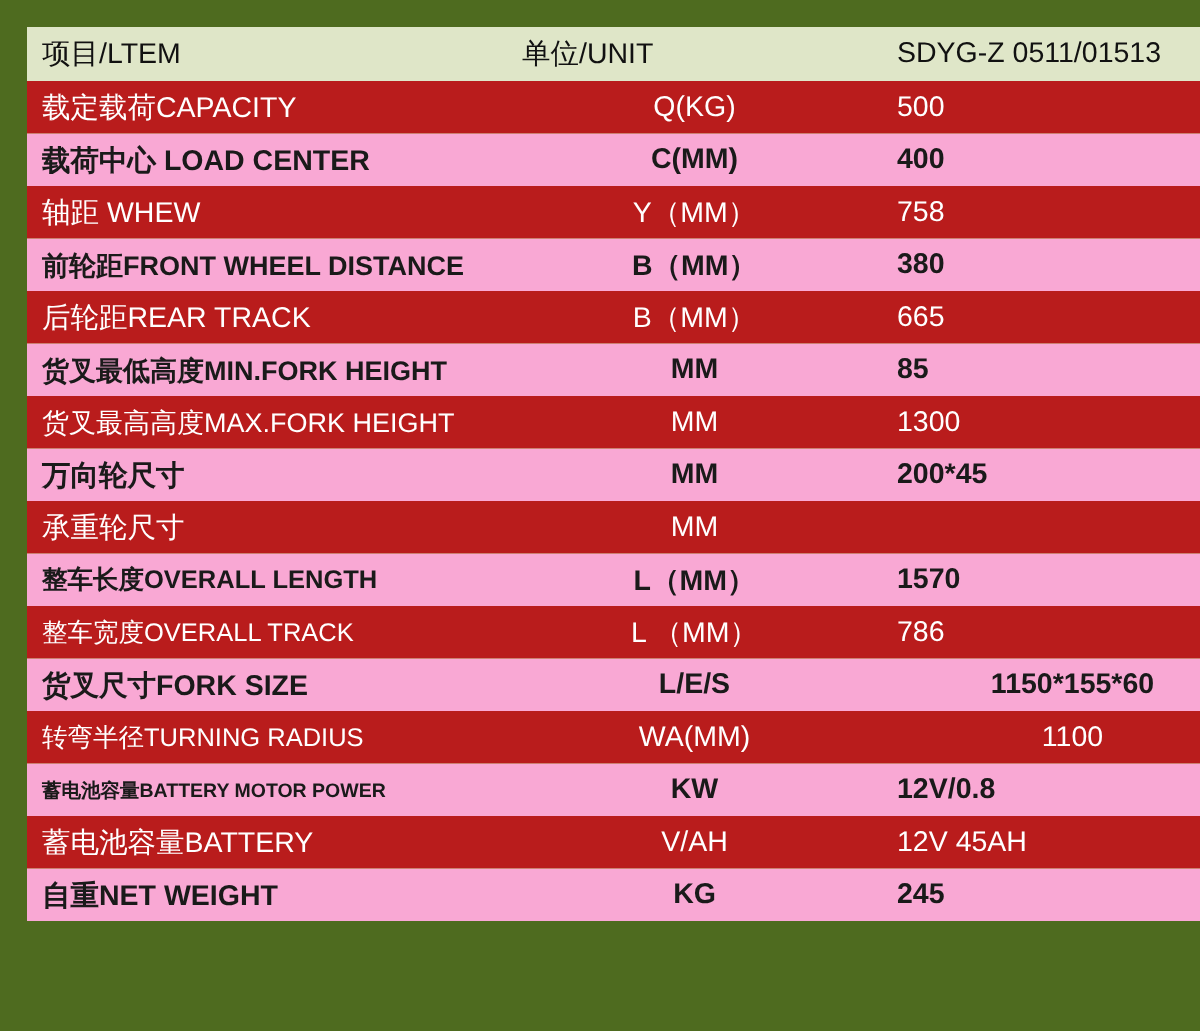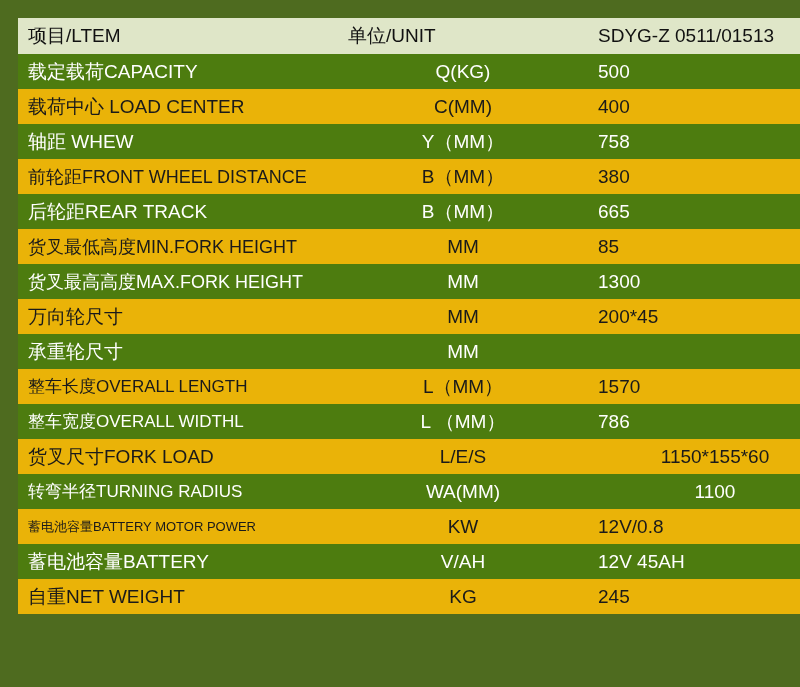--- a/index.html
+++ b/index.html
@@ -30,22 +30,22 @@
     vertical-align: middle;
     color: #1a1a1a;
     white-space: nowrap;
     overflow: hidden;
   }
   .col-item { width: 300px; }
   .col-unit { width: 230px; text-align: left; }
   .col-val  { width: 234px; text-align: left; }
 
   
-  tr.light td { background: #eab308; }
-  tr.dark td  { background: #4d7c0f; color: #ffffff; }
+  tr.light td { background: #f9a8d4; font-weight: bold; }
+  tr.dark td  { background: #b91c1c; color: #ffffff; }
 
   tr.title td {
     background: #dfe6c8;
     font-weight: bold;
     font-size: 21px;
     height: 40px;
     color: #111;
   }
   tr.head td {
     background: #dfe6c8;
@@ -135,27 +135,27 @@
         <td class="col-val t-lg val-pad3"></td>
       </tr>
 
       <tr class="body light">
         <td class="col-item t-md">整车长度OVERALL LENGTH</td>
         <td class="col-unit t-lg unit-center">L（MM）</td>
         <td class="col-val t-lg val-pad2">1570</td>
       </tr>
 
       <tr class="body dark">
-        <td class="col-item t-md">整车宽度OVERALL WIDTHL</td>
+        <td class="col-item t-md">整车宽度OVERALL TRACK</td>
         <td class="col-unit t-lg unit-center">L （MM）</td>
         <td class="col-val t-lg val-pad1">786</td>
       </tr>
 
       <tr class="body light">
-        <td class="col-item t-lg">货叉尺寸FORK LOAD</td>
+        <td class="col-item t-lg">货叉尺寸FORK SIZE</td>
         <td class="col-unit t-lg unit-center">L/E/S</td>
         <td class="col-val t-lg val-pad0">1150*155*60</td>
       </tr>
 
       <tr class="body dark">
         <td class="col-item t-md">转弯半径TURNING RADIUS</td>
         <td class="col-unit t-lg unit-center">WA(MM)</td>
         <td class="col-val t-lg val-pad0">1100</td>
       </tr>
 

